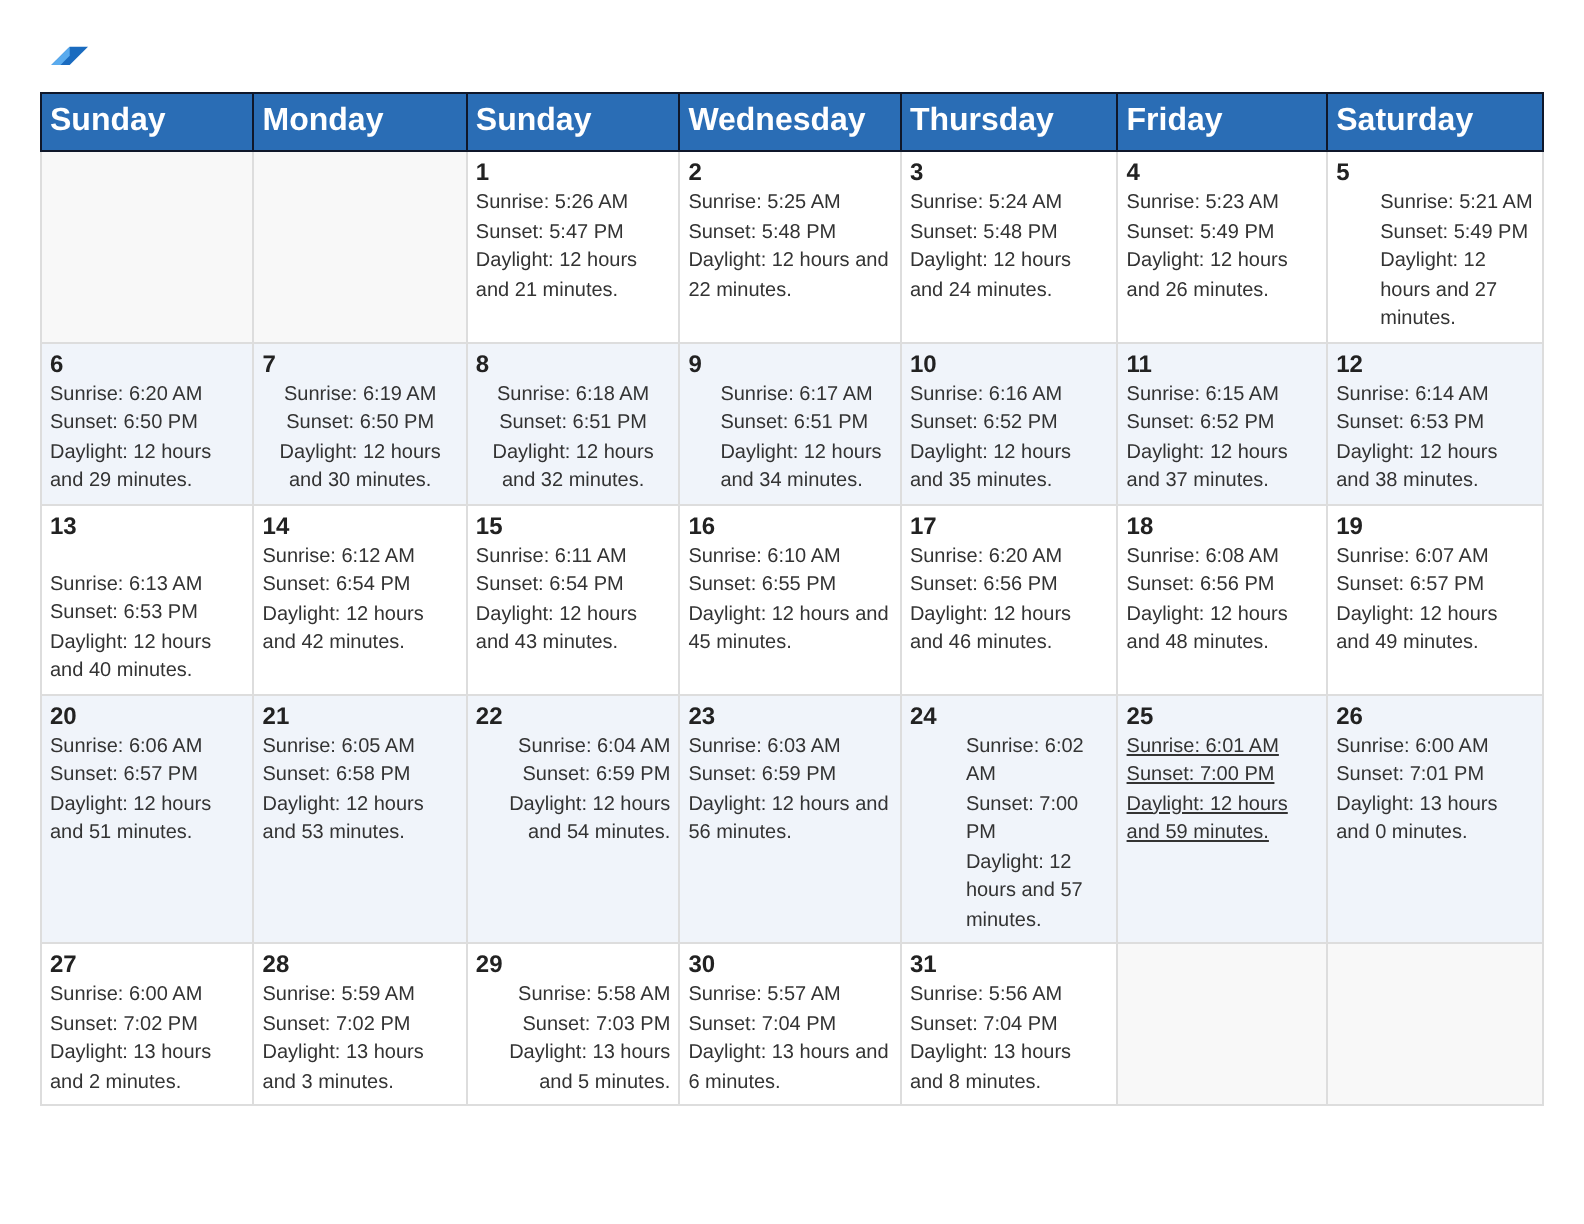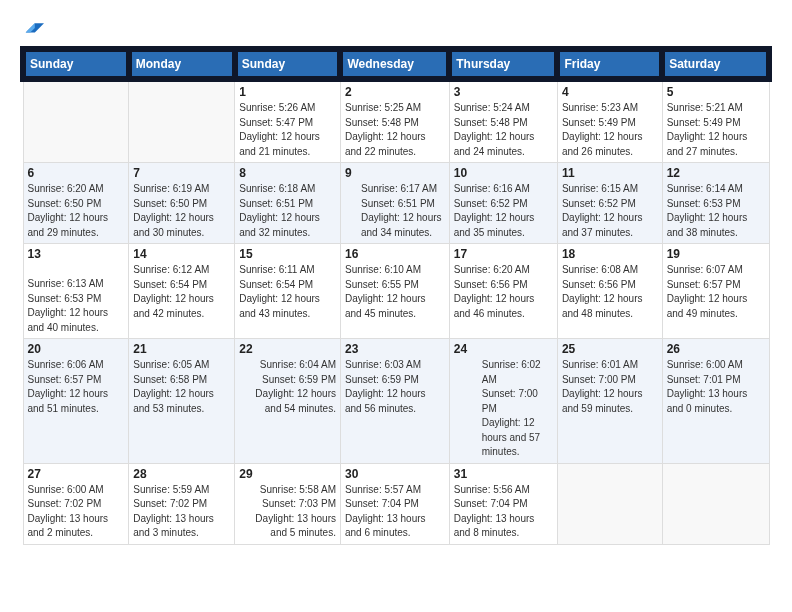--- a/index.html
+++ b/index.html
@@ -46,23 +46,23 @@
     table {
       width: 100%;
       border-collapse: collapse;
       font-size: 10px;
     }
     thead tr th {
       background: #2a6db5;
       color: #fff;
       padding: 5px 4px;
       text-align: left;
-      font-size: 12px;
+      font-size: 16px;
       font-weight: bold;
-      border: 6px solid #0f172a;
+      border: 1px solid #0f172a;
     }
     tbody tr {
       border-bottom: 1px solid #ccc;
     }
     tbody tr:nth-child(odd) {
       background: #fff;
     }
     tbody tr:nth-child(even) {
       background: #f0f4fa;
     }
@@ -147,41 +147,41 @@
 Daylight: 12 hours and 24 minutes.</div>
           </td>
           <td>
             <span class="day-num">4</span>
             <div class="day-info" style="white-space: pre-line;">Sunrise: 5:23 AM
 Sunset: 5:49 PM
 Daylight: 12 hours and 26 minutes.</div>
           </td>
           <td>
             <span class="day-num">5</span>
-            <div class="day-info" style="white-space: pre-line;">Sunrise: 5:21 AM
+            <div class="day-info" style="white-space: pre-line; margin-left: 22px;">Sunrise: 5:21 AM
 Sunset: 5:49 PM
 Daylight: 12 hours and 27 minutes.</div>
           </td>
         </tr>
         <tr>
           <td>
             <span class="day-num">6</span>
             <div class="day-info" style="white-space: pre-line;">Sunrise: 6:20 AM
 Sunset: 6:50 PM
 Daylight: 12 hours and 29 minutes.</div>
           </td>
           <td>
             <span class="day-num">7</span>
-            <div class="day-info" style="white-space: pre-line;">Sunrise: 6:19 AM
+            <div class="day-info" style="white-space: pre-line; text-align: center;">Sunrise: 6:19 AM
 Sunset: 6:50 PM
 Daylight: 12 hours and 30 minutes.</div>
           </td>
           <td>
             <span class="day-num">8</span>
-            <div class="day-info" style="white-space: pre-line;">Sunrise: 6:18 AM
+            <div class="day-info" style="white-space: pre-line; text-align: center;">Sunrise: 6:18 AM
 Sunset: 6:51 PM
 Daylight: 12 hours and 32 minutes.</div>
           </td>
           <td>
             <span class="day-num">9</span>
             <div class="day-info" style="white-space: pre-line; margin-left: 16px;">Sunrise: 6:17 AM
 Sunset: 6:51 PM
 Daylight: 12 hours and 34 minutes.</div>
           </td>
           <td>
@@ -273,21 +273,21 @@
 Daylight: 12 hours and 56 minutes.</div>
           </td>
           <td>
             <span class="day-num">24</span>
             <div class="day-info" style="white-space: pre-line; margin-left: 28px;">Sunrise: 6:02 AM
 Sunset: 7:00 PM
 Daylight: 12 hours and 57 minutes.</div>
           </td>
           <td>
             <span class="day-num">25</span>
-            <div class="day-info" style="white-space: pre-line;">Sunrise: 6:01 AM
+            <div class="day-info" style="white-space: pre-line; text-decoration: underline;">Sunrise: 6:01 AM
 Sunset: 7:00 PM
 Daylight: 12 hours and 59 minutes.</div>
           </td>
           <td>
             <span class="day-num">26</span>
             <div class="day-info" style="white-space: pre-line;">Sunrise: 6:00 AM
 Sunset: 7:01 PM
 Daylight: 13 hours and 0 minutes.</div>
           </td>
         </tr>

